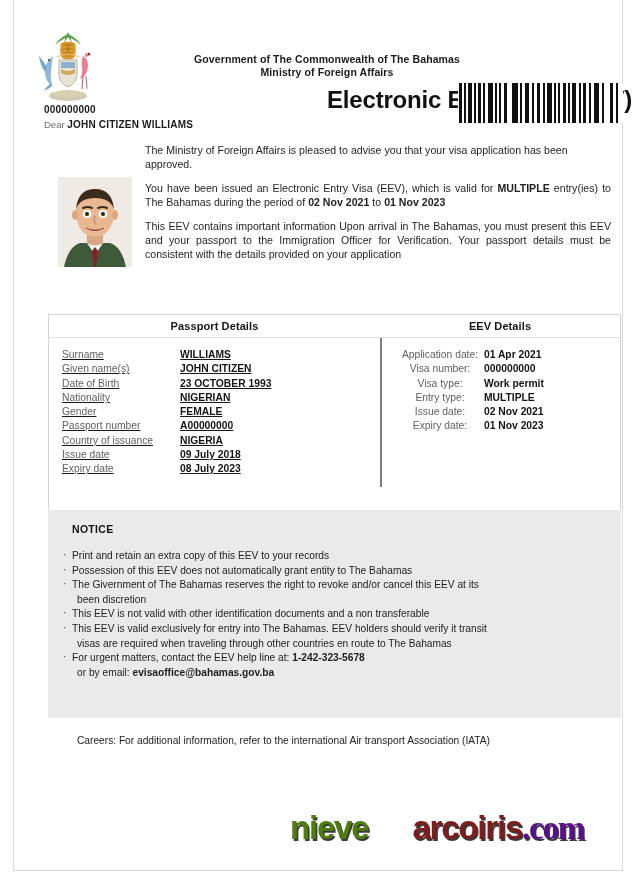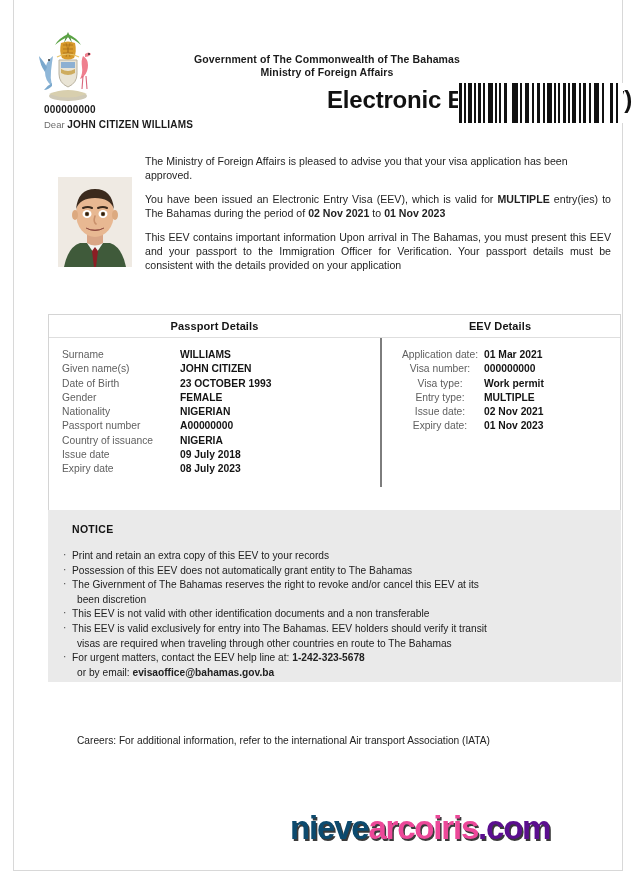--- a/index.html
+++ b/index.html
@@ -112,21 +112,20 @@
 
   
   #body-copy {
     position: absolute;
     left: 131px;
     top: 144px;
     width: 466px;
     font-size: 10.6px;
     line-height: 13.6px;
     color: #1f1f1f;
-    margin-top: 11px;
   }
   #body-copy p {
     margin: 0 0 11px 0;
   }
   #body-copy p.justify {
     text-align: justify;
   }
   #body-copy b { font-weight: bold; }
 
   
@@ -182,32 +181,32 @@
     flex: 0 0 auto;
   }
   .field-value {
     font-weight: bold;
     color: #141414;
     flex: 0 0 auto;
   }
   
   .details-col.left .field-label  { width: 118px; }
   .details-col.left .field-value  { width: auto; }
-  .details-col.left .field-list   { padding-left: 13px; }
+  .details-col.left .field-list   { padding-left: 13px; text-decoration: underline; }
   
   .details-col.right .field-list  { padding-left: 16px; text-align: center; }
   .details-col.right .field-label { width: 88px; }
 
   
   #notice-box {
     position: absolute;
     left: 34px;
     top: 510px;
     width: 573px;
-    height: 172px;
+    height: 208px;
     background: #eaeaea;
     box-sizing: border-box;
   }
   #notice-title {
     position: absolute;
     left: 24px;
     top: 13px;
     font-size: 10.5px;
     font-weight: bold;
     letter-spacing: 0.3px;
@@ -252,23 +251,23 @@
     position: absolute;
     left: 276px;
     top: 810px;
     font-size: 33px;
     font-weight: bold;
     letter-spacing: -1.2px;
     line-height: 36px;
     white-space: nowrap;
     text-shadow: 1.5px 1.5px 0 #3a3a3a;
   }
-  #watermark .seg-a { color: #0c4a6e; }
-  #watermark .seg-b { color: #ec4899; }
-  #watermark .seg-c { color: #5b0f8f; }
+  #watermark .seg-a { color: #4d7c0f; }
+  #watermark .seg-b { color: #7f1d1d; margin-left: 44px; }
+  #watermark .seg-c { color: #5b0f8f; font-family: Liberation Serif, serif; }
 </style>
 </head>
 <body>
 
 <div id="page-sheet">
 
   <div id="coat-of-arms">
     <svg viewBox="0 0 62 78" width="62" height="78" aria-hidden="true">
 
       <ellipse cx="31" cy="70" rx="19" ry="5" fill="#cfc9b6"></ellipse>
@@ -407,26 +406,26 @@
           </div>
           <div class="field-row">
             <span class="field-label">Given name(s)</span>
             <span class="field-value">JOHN CITIZEN</span>
           </div>
           <div class="field-row">
             <span class="field-label">Date of Birth</span>
             <span class="field-value">23 OCTOBER 1993</span>
           </div>
           <div class="field-row">
+            <span class="field-label">Nationality</span>
+            <span class="field-value">NIGERIAN</span>
+          </div>
+          <div class="field-row">
             <span class="field-label">Gender</span>
             <span class="field-value">FEMALE</span>
-          </div>
-          <div class="field-row">
-            <span class="field-label">Nationality</span>
-            <span class="field-value">NIGERIAN</span>
           </div>
           <div class="field-row">
             <span class="field-label">Passport number</span>
             <span class="field-value">A00000000</span>
           </div>
           <div class="field-row">
             <span class="field-label">Country of issuance</span>
             <span class="field-value">NIGERIA</span>
           </div>
           <div class="field-row">
@@ -439,21 +438,21 @@
           </div>
         </div>
     </div>
     <div id="col-divider"></div>
     <div class="details-col right">
       <div class="col-title">EEV Details</div>
       <div class="col-title-rule"></div>
       <div class="field-list" id="eev-fields">
           <div class="field-row">
             <span class="field-label">Application date:</span>
-            <span class="field-value">01 Mar 2021</span>
+            <span class="field-value">01 Apr 2021</span>
           </div>
           <div class="field-row">
             <span class="field-label">Visa number:</span>
             <span class="field-value">000000000</span>
           </div>
           <div class="field-row">
             <span class="field-label">Visa type:</span>
             <span class="field-value">Work permit</span>
           </div>
           <div class="field-row">

